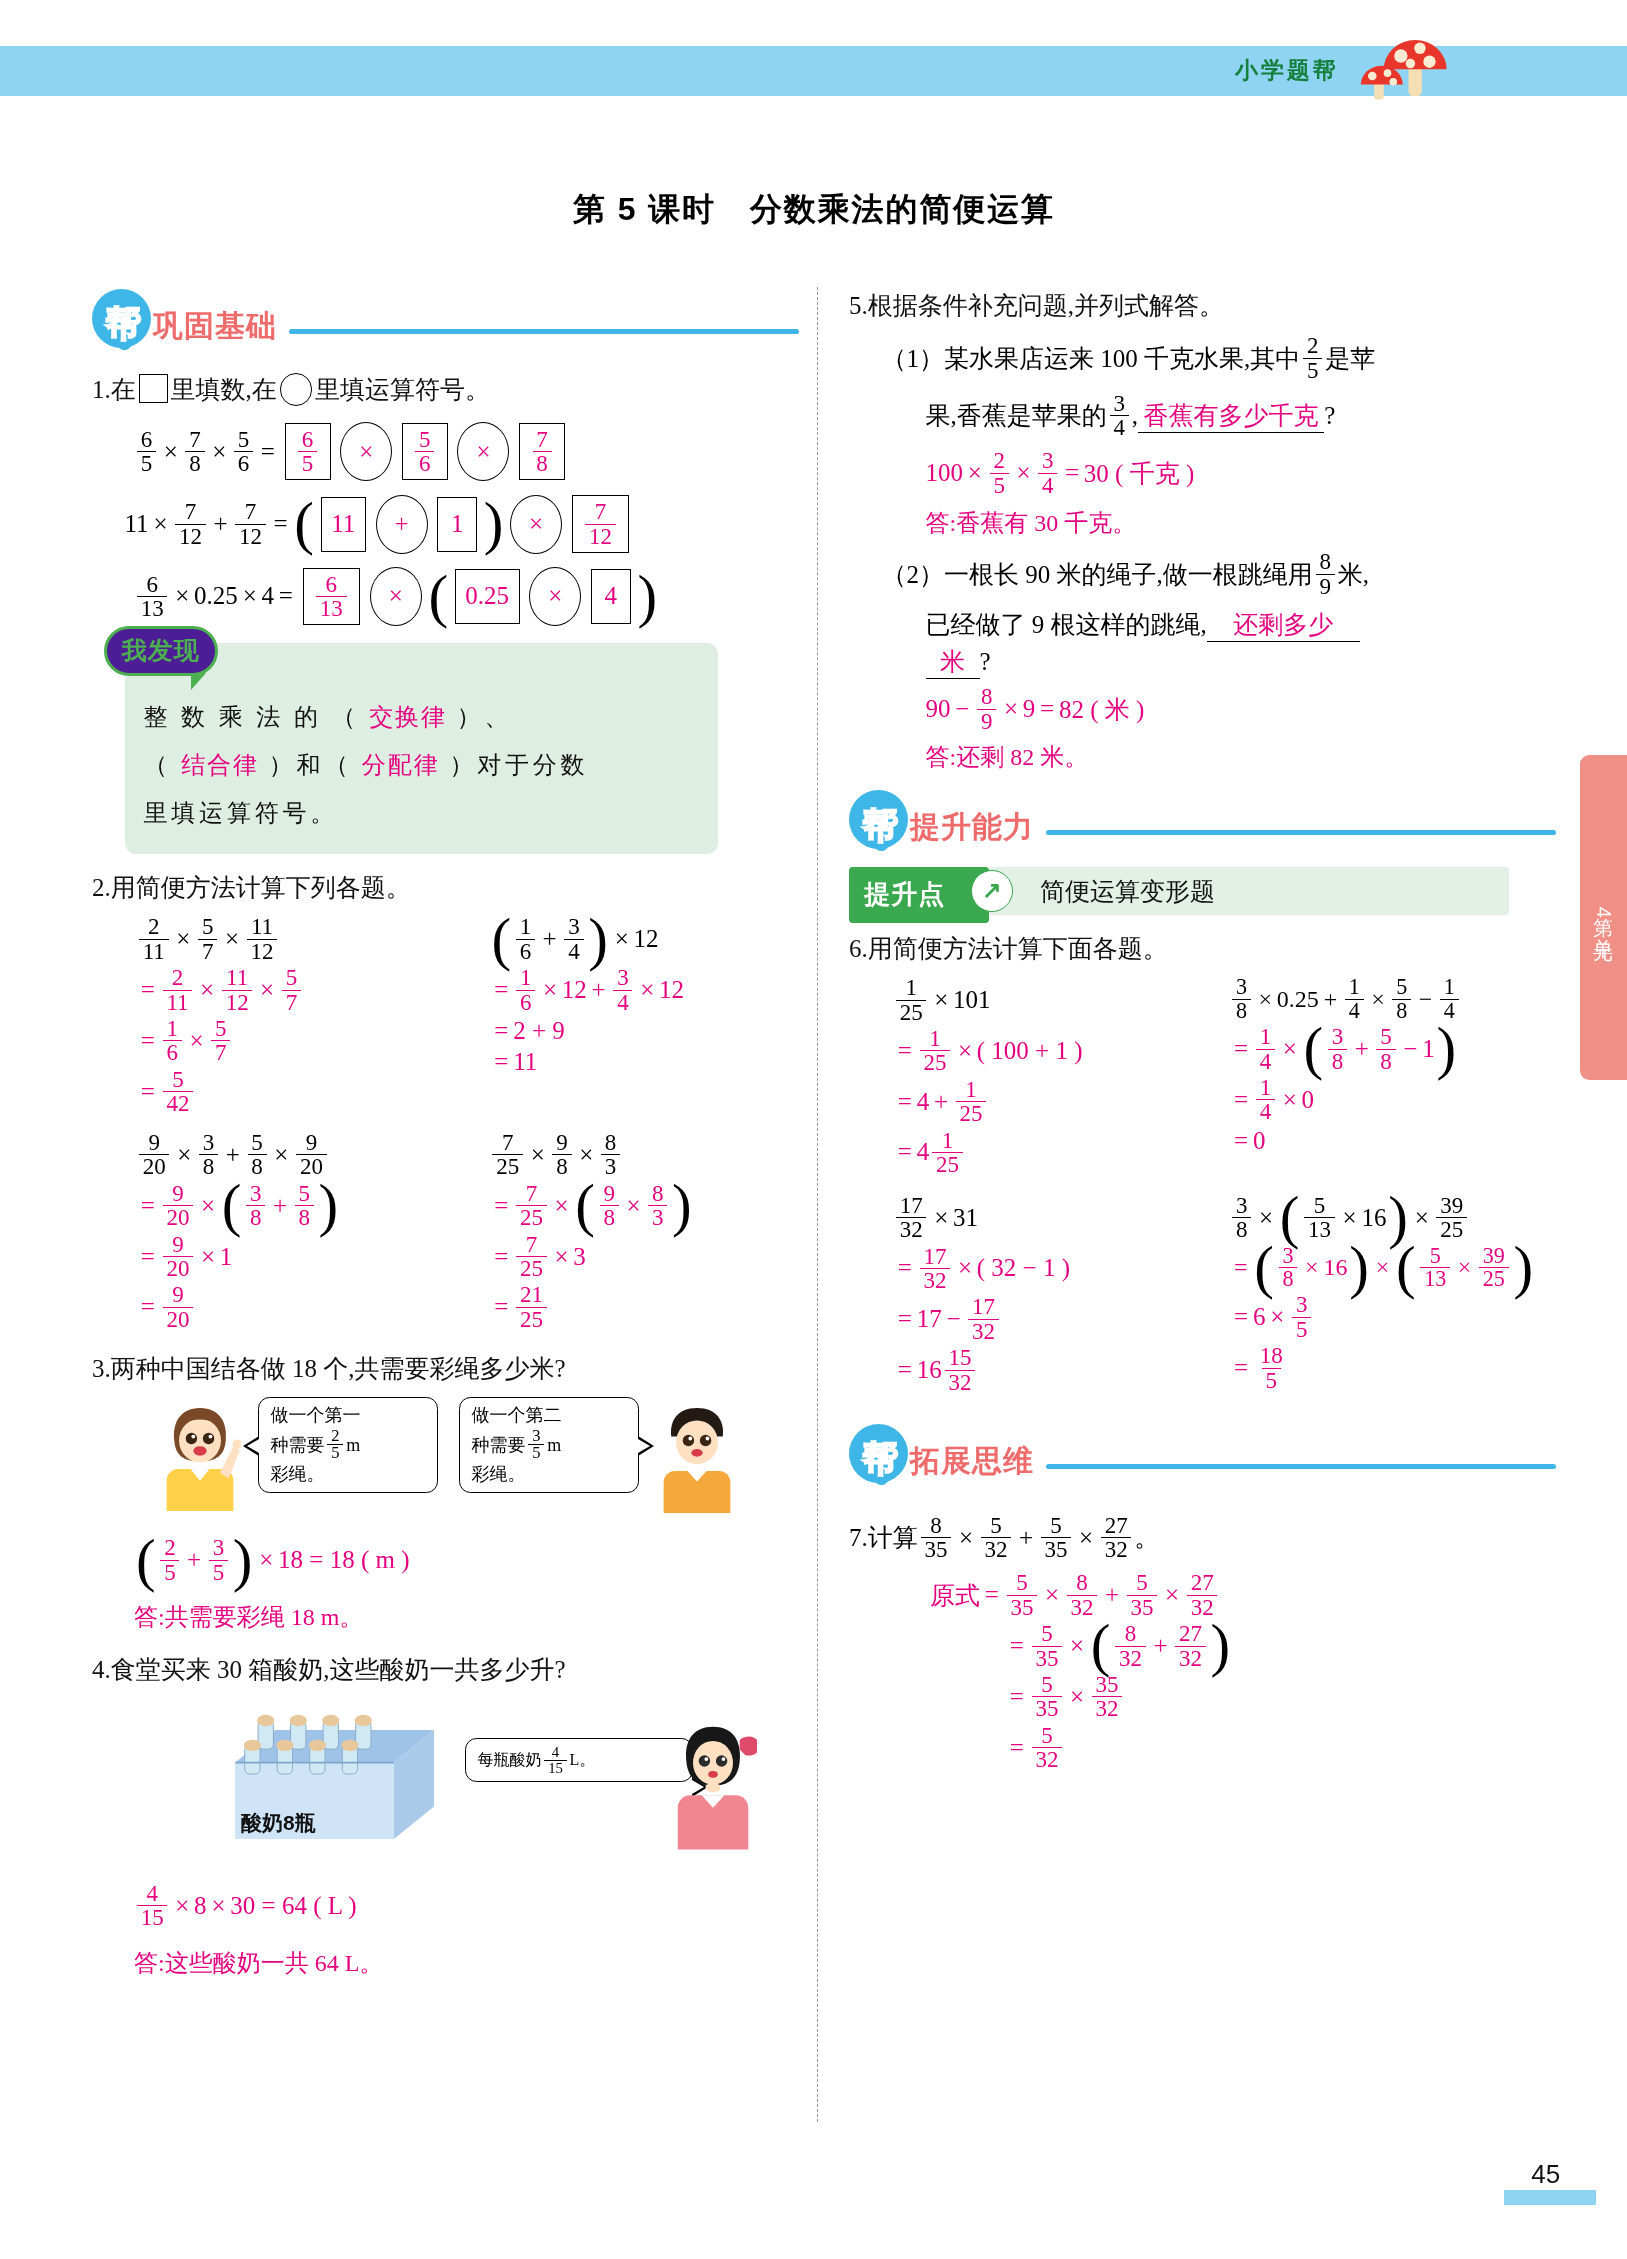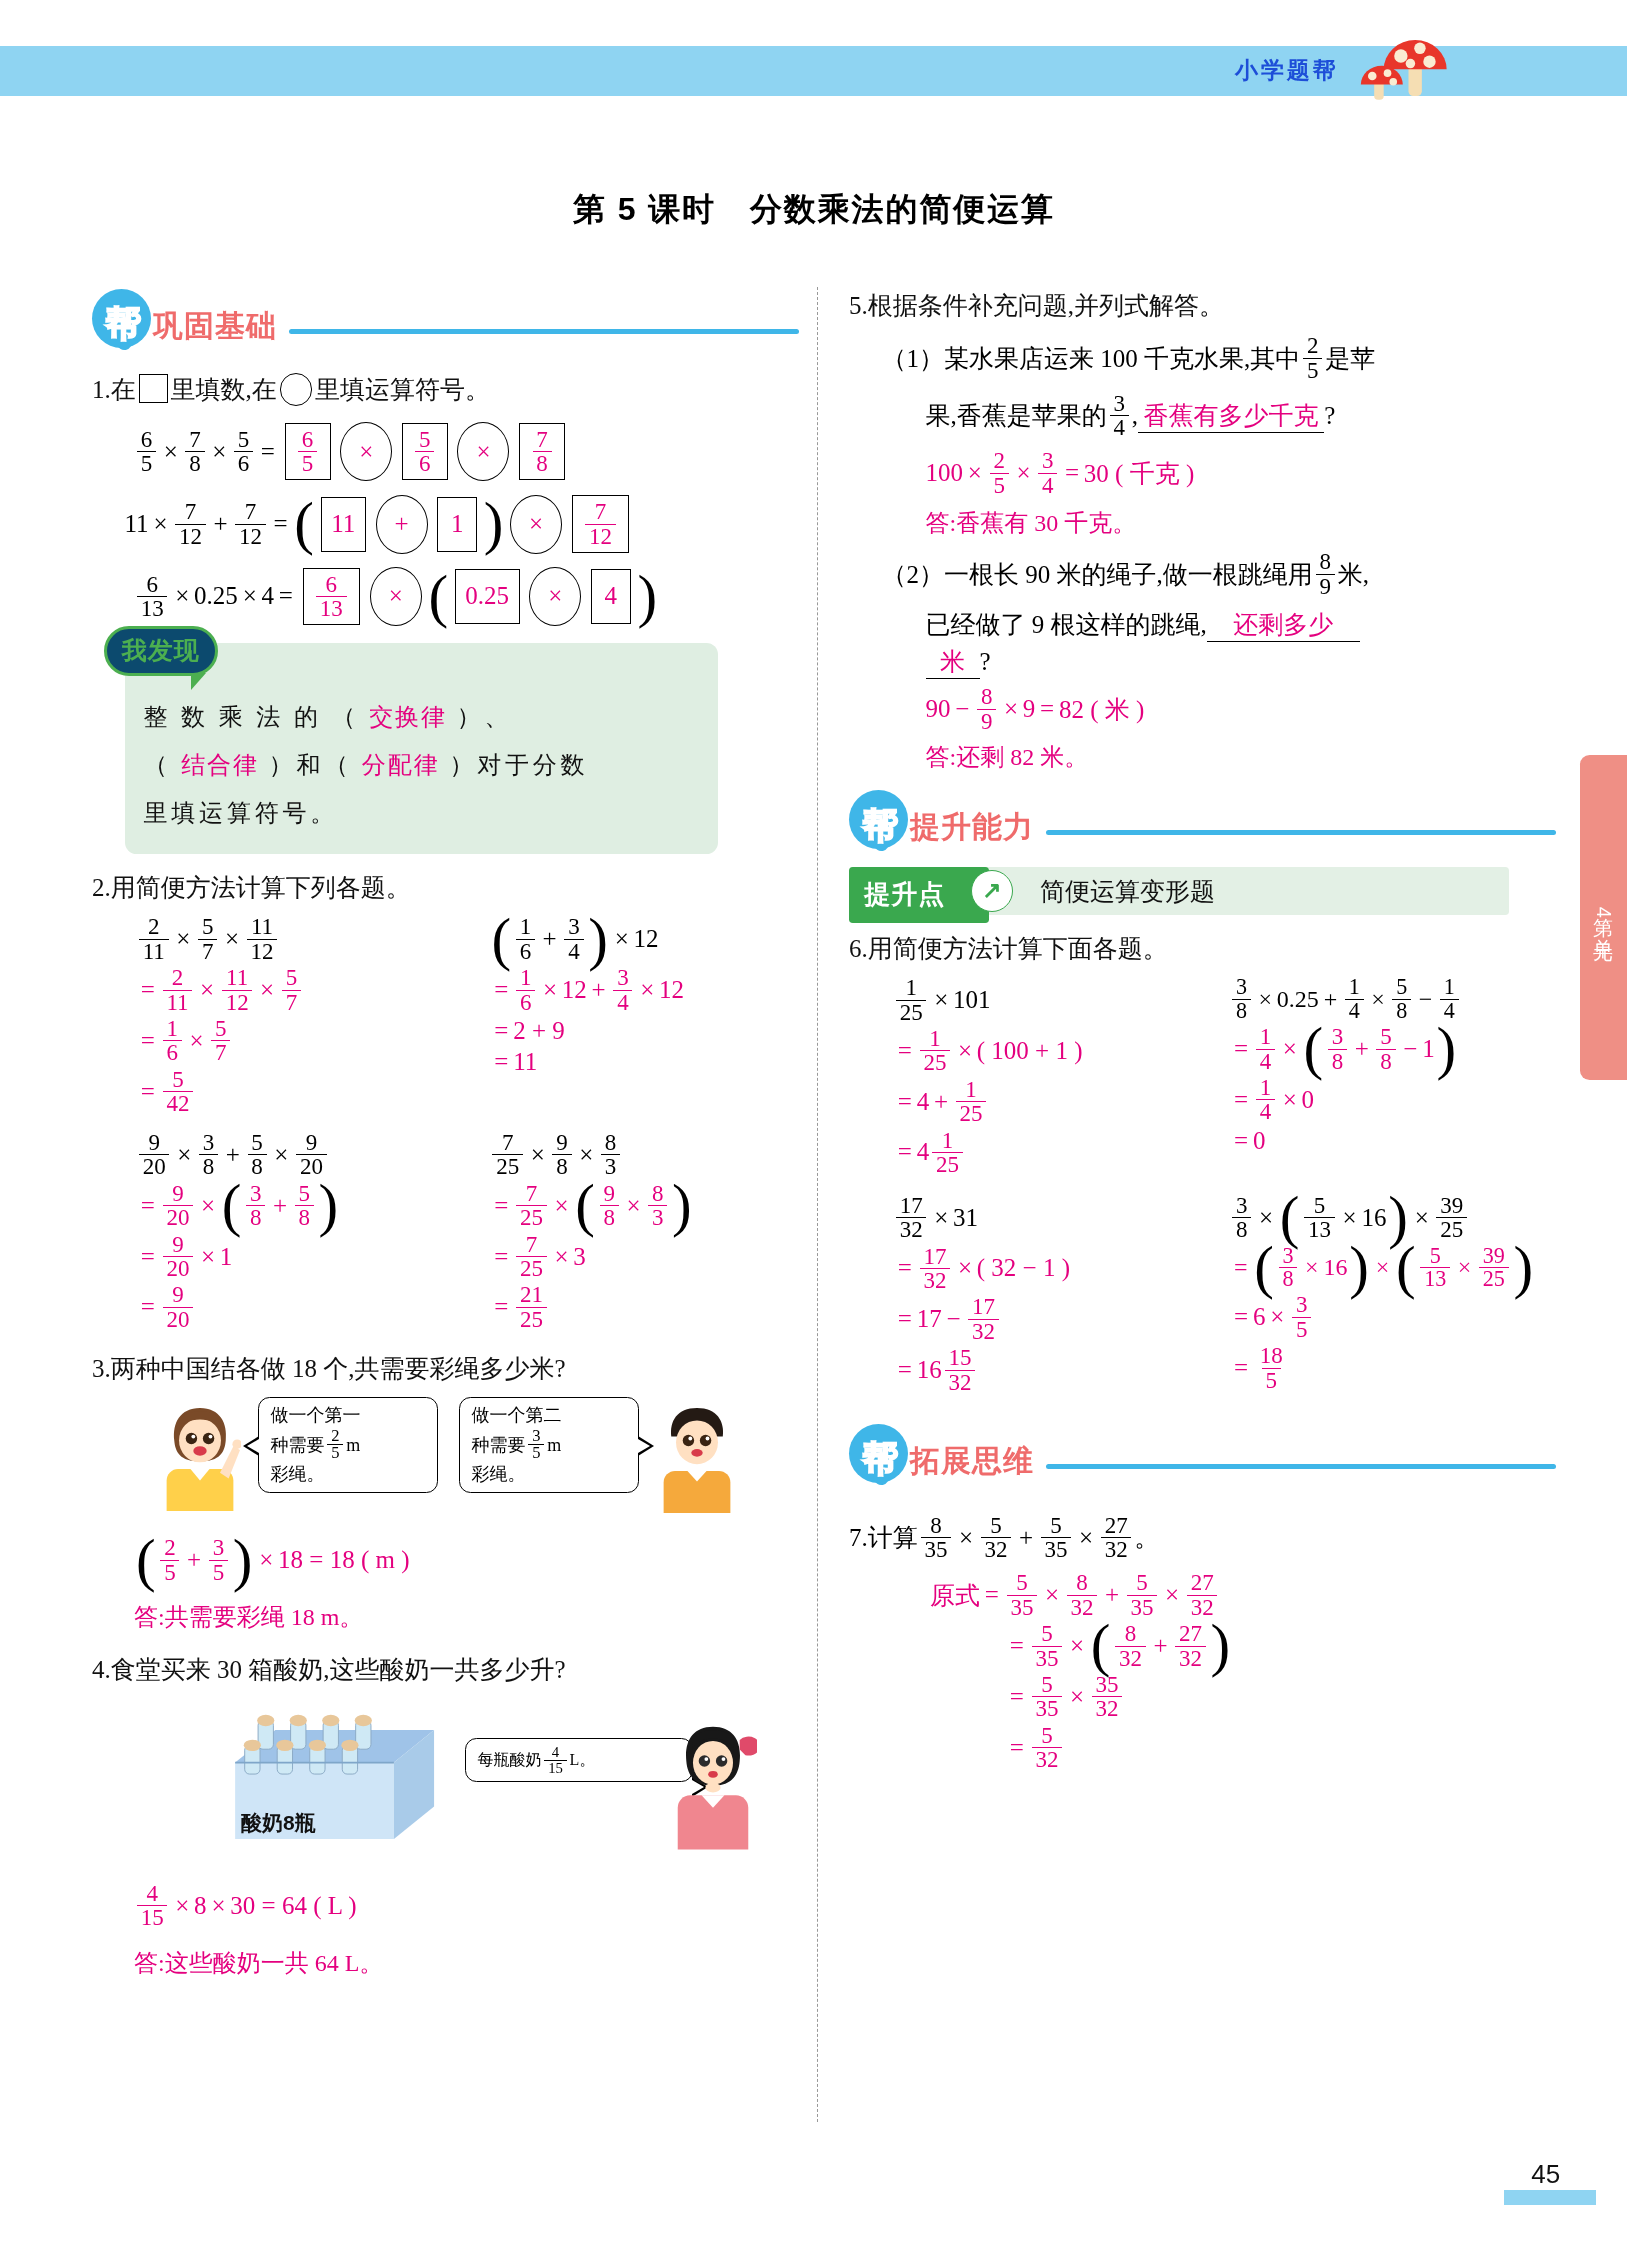--- a/index.html
+++ b/index.html
@@ -12,21 +12,21 @@
   }
 
   
   .banner {
     position:absolute; left:0; top:46px; width:1628px; height:50px;
     background:#8fd4f2;
   }
   .banner-label {
     position:absolute; left:1235px; top:55px;
     font-family:"Liberation Sans", sans-serif;
-    font-size:23px; font-weight:700; color:#1d4ed8; letter-spacing:2.9px;
+    font-size:23px; font-weight:700; color:#15803d; letter-spacing:2.9px;
   }
   .mushrooms { position:absolute; left:1357px; top:31px; width:124px; height:69px; }
 
   
   .side-tab {
     position:absolute; right:0; top:755px; width:48px; height:325px;
     background:#ef8f85; border-radius:9.6px 0 0 9.6px;
     display:flex; align-items:center; justify-content:center;
   }
   .side-tab span {
@@ -108,21 +108,21 @@
            border-radius:50%; vertical-align:-7.6px; margin:0 2.9px; }
 
   
   .discover {
     position:relative; background:#dfeee2; border-radius:11.5px;
     margin:17px 0 9.6px 32.5px; padding:50px 19px 17px 19px; width:593px;
   }
   .disc-bubble {
     position:absolute; left:-21px; top:-17px;
     border:3.3px solid #4caf50; border-radius:32.5px;
-    background:#0c4a6e; padding:4.8px 15.3px 6.7px 15.3px;
+    background:#4c1d95; padding:4.8px 15.3px 6.7px 15.3px;
     font-family:"Liberation Sans", sans-serif;
     font-size:25px; font-weight:700; color:#4caf50; letter-spacing:1px;
   }
   .disc-bubble:after{
     content:""; position:absolute; left:84px; top:44px;
     border-left:15.3px solid #4caf50; border-bottom:17px solid transparent;
   }
   .disc-line { font-size:24px; color:#111; letter-spacing:3.8px; line-height:2.0;
                font-family:"Liberation Serif", serif; }
   .disc-line .blank { color:#e4007f; letter-spacing:1.9px; }

